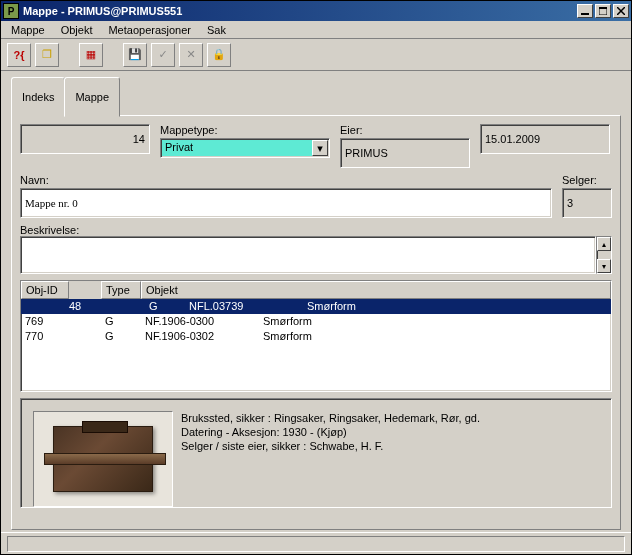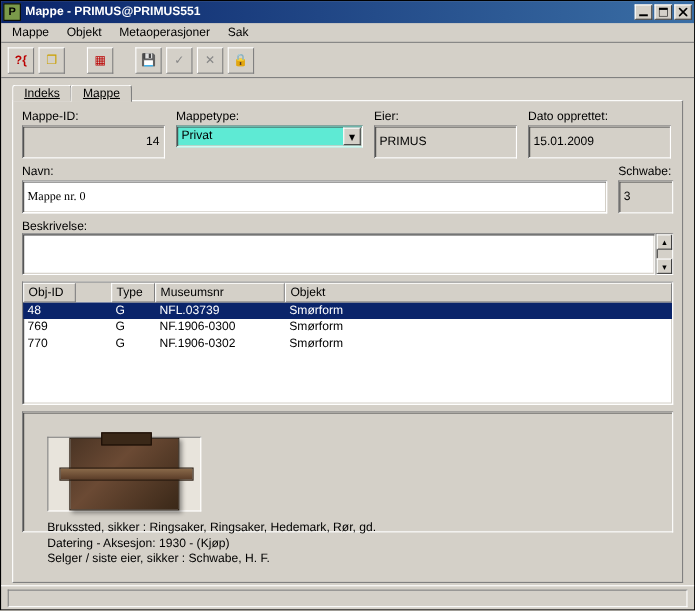--- a/index.html
+++ b/index.html
@@ -77,29 +77,29 @@
     flex: 1;
     padding: 6px 10px 2px 10px;
     display: flex;
     flex-direction: column;
   }
   .tabs {
     display: flex;
     margin-bottom: -1px;
   }
   .tab {
-    padding: 1px 10px;
+    padding: 13px 10px;
     border: 1px solid #808080;
     border-bottom: none;
     background: #d4d0c8;
     margin-right: -1px;
     border-top-left-radius: 3px;
     border-top-right-radius: 3px;
     position: relative;
-    border-top-color: #fff; border-left-color: #fff; text-decoration: underline;
+    border-top-color: #fff; border-left-color: #fff;
   }
   .tab.active {
     background: #d4d0c8;
     z-index: 2;
     border-bottom: 1px solid #d4d0c8;
     margin-bottom: -1px;
   }
   .tabpanel {
     border: 1px solid #fff;
     border-right-color: #808080; border-bottom-color: #808080;
@@ -163,36 +163,35 @@
     margin-bottom: 6px;
   }
   .lv-header { display: flex; height: 18px; background: #d4d0c8; }
   .lv-h {
     border: 1px solid #fff;
     border-right-color: #808080; border-bottom-color: #808080;
     padding: 6px 4px;
     display: flex; align-items: center;
   }
   .lv-row { display: flex; height: 15px; }
-  .lv-row.selected { background: #0a246a; color: #fff; }
+  .lv-row.selected { background: #0a246a; color: #fff; padding-left: 44px; }
   .lv-cell { padding: 1px 4px; overflow: hidden; white-space: nowrap; }
   .col-objid { width: 48px; }
   .col-type { width: 40px; margin-left: 32px; }
   .col-mus { width: 118px; }
   .col-obj { flex: 1; }
   .detail-box {
     display: flex;
     border: 1px solid #808080;
     border-right-color: #fff; border-bottom-color: #fff;
     box-shadow: inset 1px 1px 0 #404040, inset -1px -1px 0 #d4d0c8;
     background: #d4d0c8;
-    padding: 22px;
+    padding: 12px;
     gap: 8px;
     height: 110px;
-    flex-direction: column;
   }
   .thumb {
     width: 140px; height: 96px;
     background: #e8e4dc;
     border: 1px solid #808080;
     border-right-color: #fff; border-bottom-color: #fff;
     display: flex; align-items: center; justify-content: center;
   }
   .detail-text { flex: 1; line-height: 14px; }
   .statusbar {
@@ -296,75 +295,72 @@
   <div class="content">
     <div class="tabs">
       <div class="tab">Indeks</div>
       <div class="tab active">Mappe</div>
     </div>
 
     <div class="tabpanel">
 
       <div class="form-row">
         <div class="form-group" style="width:130px">
-          <label>Mappe-ID:</label>
           <div class="sunken right">
               <span>14</span>
             </div>
         </div>
         <div class="form-group" style="width:170px">
           <label>Mappetype:</label>
           <div class="select">
             <div class="val">Privat</div>
             <div class="arrow">▾</div>
           </div>
         </div>
         <div class="form-group" style="width:130px">
           <label>Eier:</label>
           <div class="sunken">
               <span>PRIMUS</span>
             </div>
         </div>
         <div class="form-group" style="width:130px">
-          <label>Dato opprettet:</label>
           <div class="sunken">
               <span>15.01.2009</span>
             </div>
         </div>
       </div>
 
       <div class="form-row">
         <div class="form-group" style="flex:1">
           <label>Navn:</label>
           <div class="sunken white">
               <span>Mappe nr. 0</span>
             </div>
         </div>
         <div class="form-group" style="width:50px">
-          <label>Schwabe:</label>
+          <label>Selger:</label>
           <div class="sunken">
               <span>3</span>
             </div>
         </div>
       </div>
 
       <label>Beskrivelse:</label>
       <div class="desc-area">
         <div class="sunken white desc-text" style="height:auto"></div>
         <div class="scroll-v">
           <div class="scroll-btn">▴</div>
           <div class="scroll-btn">▾</div>
         </div>
       </div>
 
       <div class="listview">
         <div class="lv-header">
           <div class="lv-h col-objid">Obj-ID</div>
           <div class="lv-h col-type">Type</div>
-          <div class="lv-h col-mus">Museumsnr</div>
           <div class="lv-h col-obj">Objekt</div>
         </div>
         <div id="lv-body">
             <div class="lv-row selected">
               <div class="lv-cell col-objid">48</div>
               <div class="lv-cell col-type">G</div>
               <div class="lv-cell col-mus">NFL.03739</div>
               <div class="lv-cell col-obj">Smørform</div>
             </div>
             <div class="lv-row">

